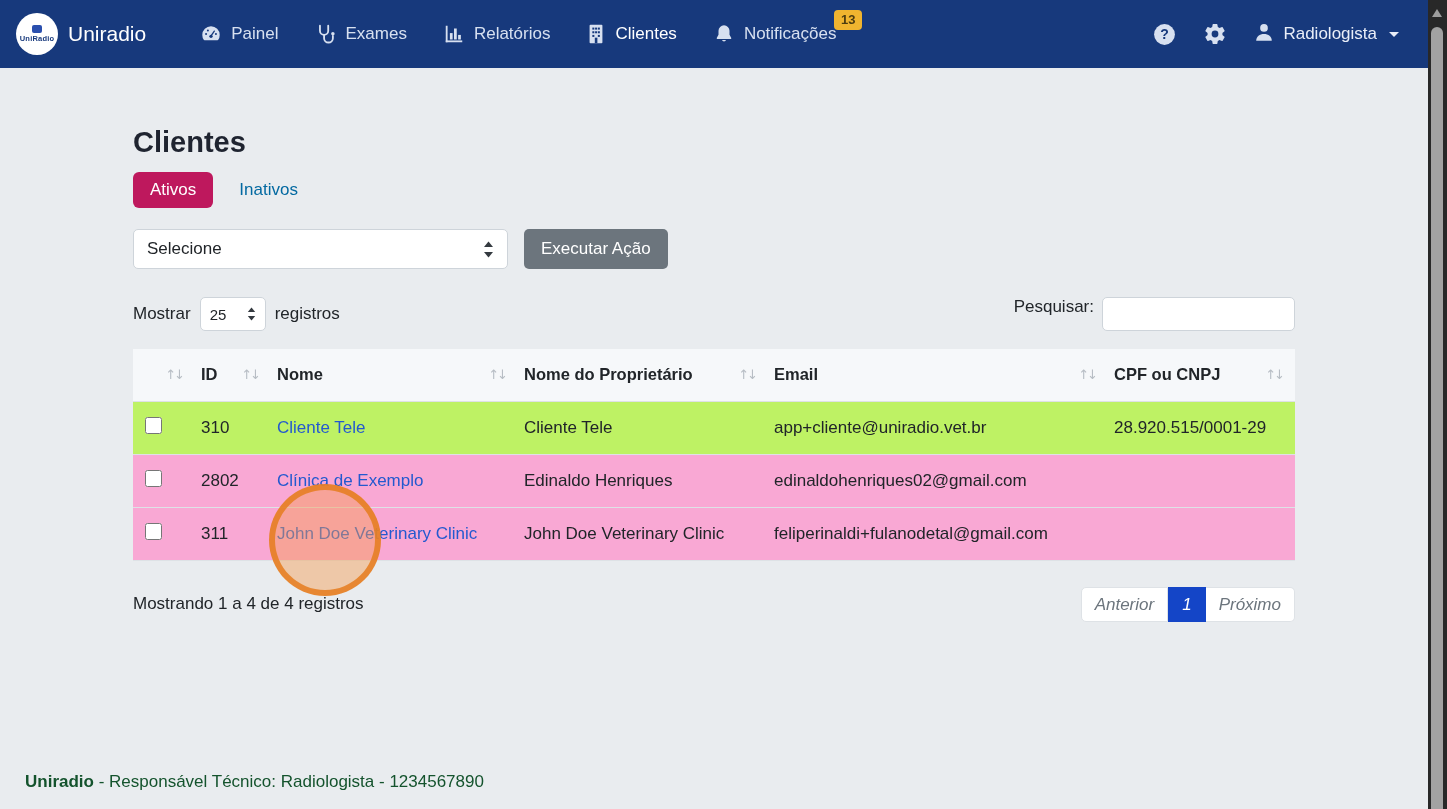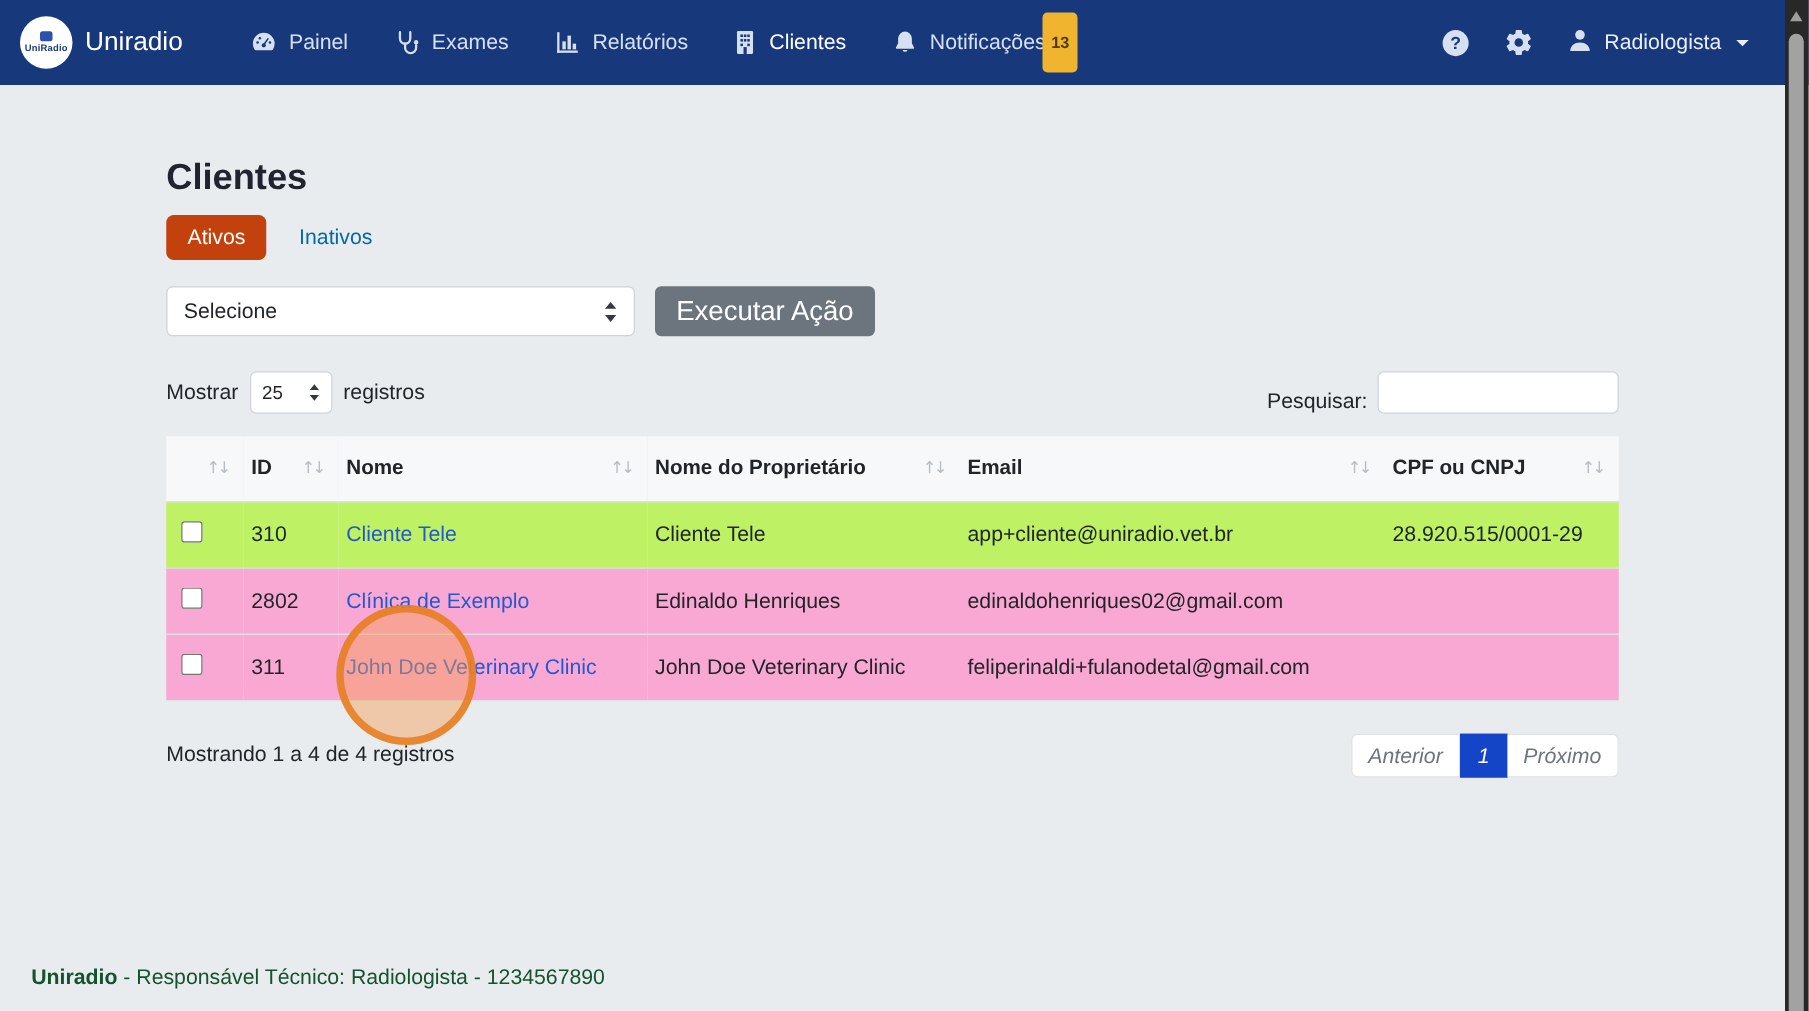--- a/index.html
+++ b/index.html
@@ -28,21 +28,21 @@
   .nav-menu { display: flex; align-items: center; gap: 36px; margin-left: 54px; }
   .nav-item {
     display: flex; align-items: center; gap: 9px; color: #d7e0f0;
     font-size: 17px; cursor: pointer; position: relative;
   }
   .nav-item.active { color: #ffffff; }
   .nav-item svg { display: block; }
   .badge {
     position: absolute; top: -13px; right: -26px;
     background: #f0b42f; color: #4c3c10; font-size: 13px; font-weight: bold;
-    padding: 16px 7px; border-radius: 4px; line-height: 16px;
+    padding: 2px 7px; border-radius: 4px; line-height: 16px;
   }
   .nav-right { margin-left: auto; display: flex; align-items: center; gap: 26px; }
   .nav-icon-btn { cursor: pointer; display: flex; align-items: center; }
   .user-menu { display: flex; align-items: center; gap: 8px; color: #e9eef8; font-size: 17px; cursor: pointer; }
   .caret-down {
     width: 0; height: 0; border-left: 5px solid transparent;
     border-right: 5px solid transparent; border-top: 5px solid #e9eef8; margin-left: 4px;
   }
 
   
@@ -52,45 +52,45 @@
   .btn-primary {
     background: #1445c7; color: #fff; border: none; border-radius: 6px;
     height: 44px; padding: 0 18px; font-size: 17px; cursor: pointer;
     display: flex; align-items: center; gap: 16px;
     font-family: inherit;
   }
   .btn-primary .caret-down { border-top-color: #fff; margin-left: 0; }
 
   .tabs-row { display: flex; align-items: center; margin-top: 10px; }
   .tab-active {
-    background: #c2410c; color: #fff; font-size: 17px; padding: 8px 17px;
+    background: #be185d; color: #fff; font-size: 17px; padding: 8px 17px;
     border-radius: 6px; cursor: pointer;
   }
   .tab-link { color: #0369a1; font-size: 17px; margin-left: 26px; cursor: pointer; text-decoration: none; }
 
   .controls-row { display: flex; align-items: center; margin-top: 21px; }
   .select-box {
     width: 375px; height: 40px; background: #fff; border: 1px solid #ced4da;
     border-radius: 5px; display: flex; align-items: center; justify-content: space-between;
     padding: 0 13px; font-size: 17px; color: #212529; cursor: pointer;
   }
   .btn-secondary {
     background: #6c757d; color: #fff; border: none; border-radius: 5px;
-    height: 40px; padding: 0 17px; font-size: 22px; margin-left: 16px; cursor: pointer;
+    height: 40px; padding: 0 17px; font-size: 17px; margin-left: 16px; cursor: pointer;
     font-family: inherit;
   }
 
   .listbar-row { display: flex; align-items: center; justify-content: space-between; margin-top: 28px; }
   .show-group { display: flex; align-items: center; gap: 9px; font-size: 17px; }
   .page-size-box {
     width: 66px; height: 34px; background: #fff; border: 1px solid #ced4da;
     border-radius: 5px; display: flex; align-items: center; justify-content: space-between;
     padding: 0 9px; font-size: 15px; cursor: pointer;
   }
-  .search-group { display: flex; align-items: flex-end; gap: 8px; font-size: 17px; }
+  .search-group { display: flex; align-items: flex-start; gap: 8px; font-size: 17px; }
   .search-input {
     width: 193px; height: 34px; background: #fff; border: 1px solid #ced4da;
     border-radius: 5px; padding: 0 10px; font-size: 15px; outline: none;
     font-family: inherit;
   }
 
   
   table { width: 100%; border-collapse: collapse; table-layout: fixed; margin-top: 18px; }
   thead th {
     height: 52px; background: #f6f8fa; font-size: 16.5px; font-weight: bold;

